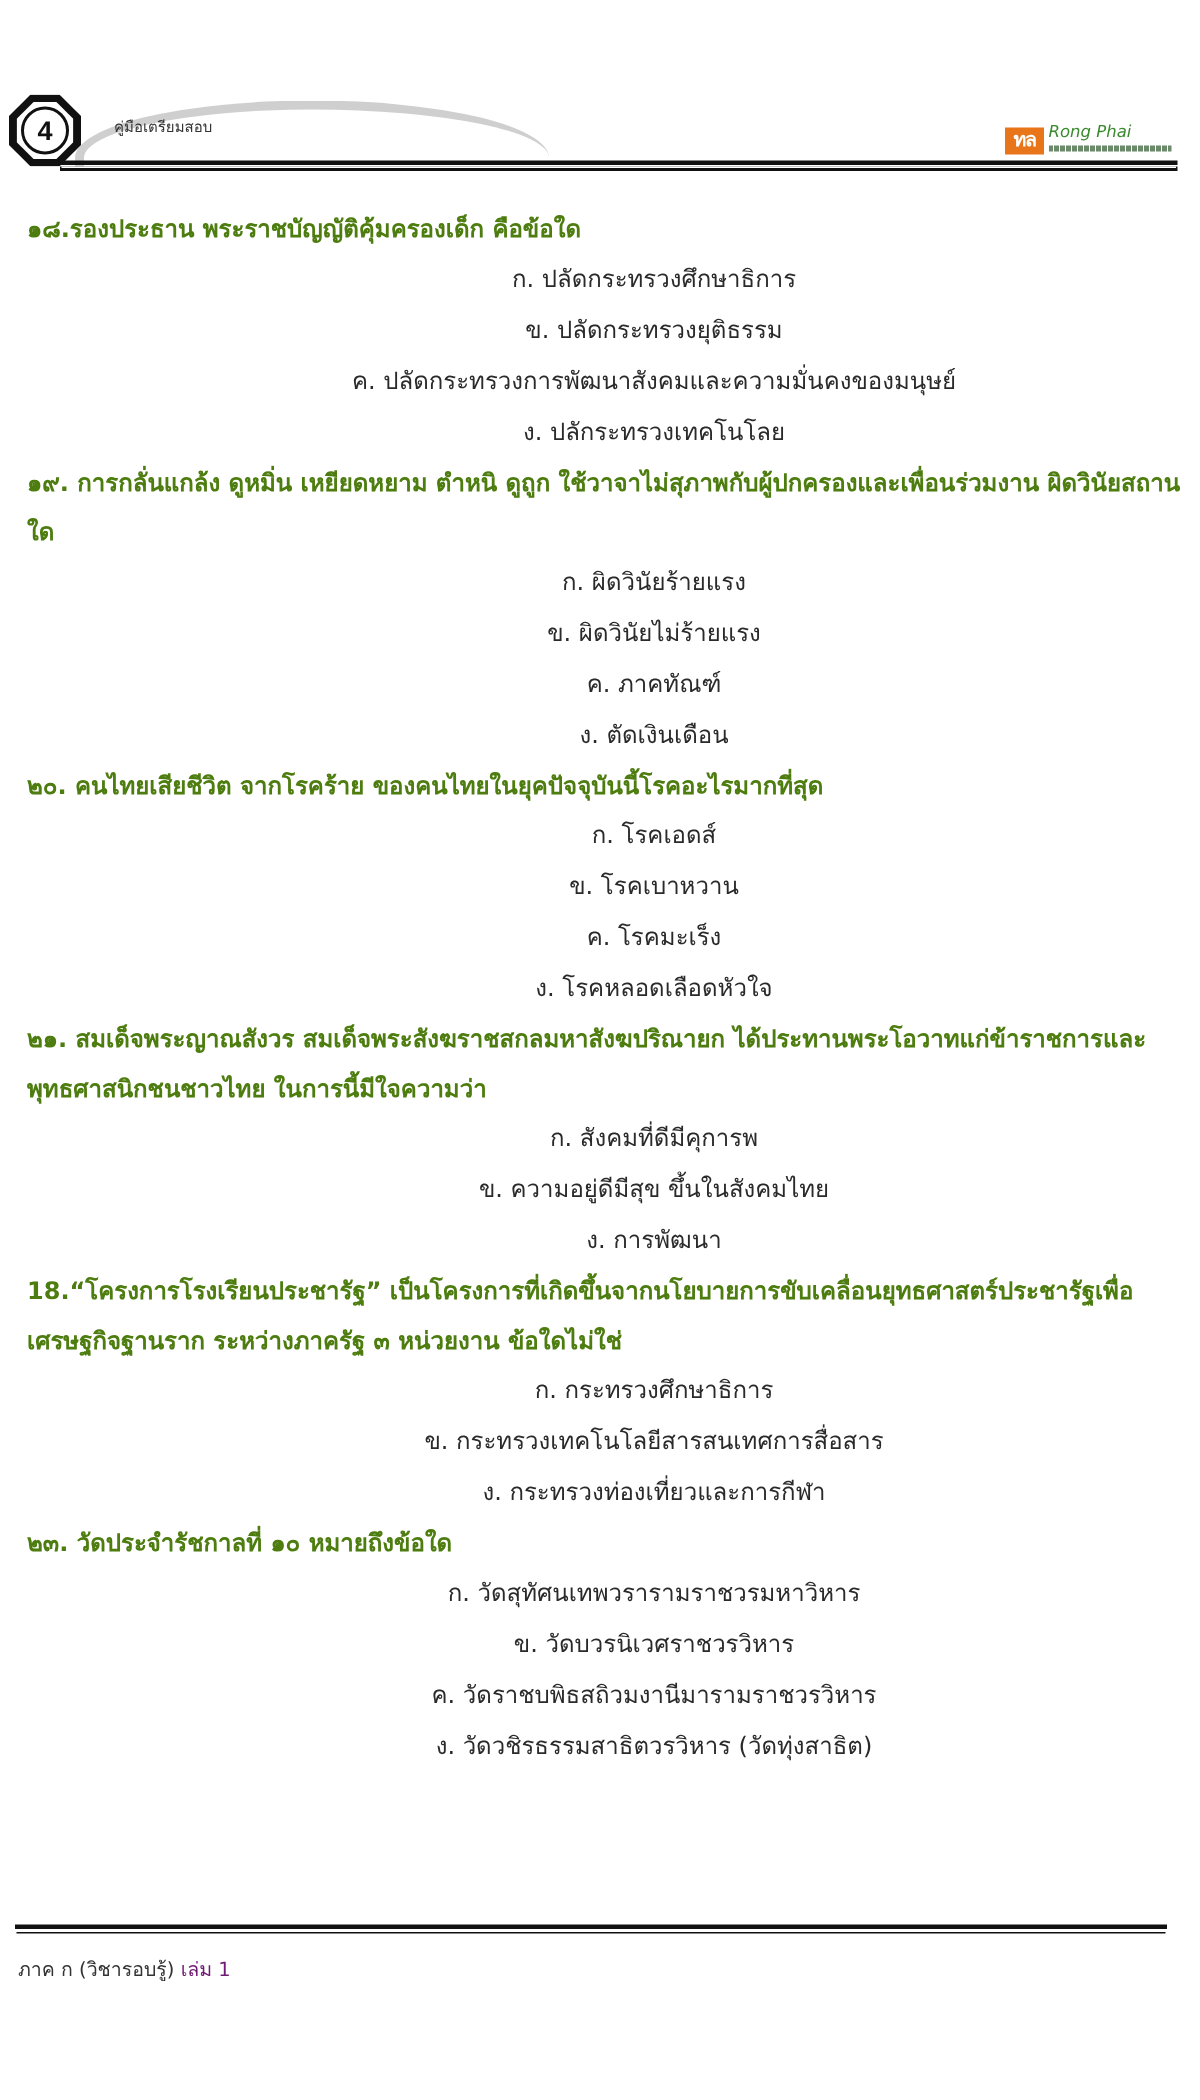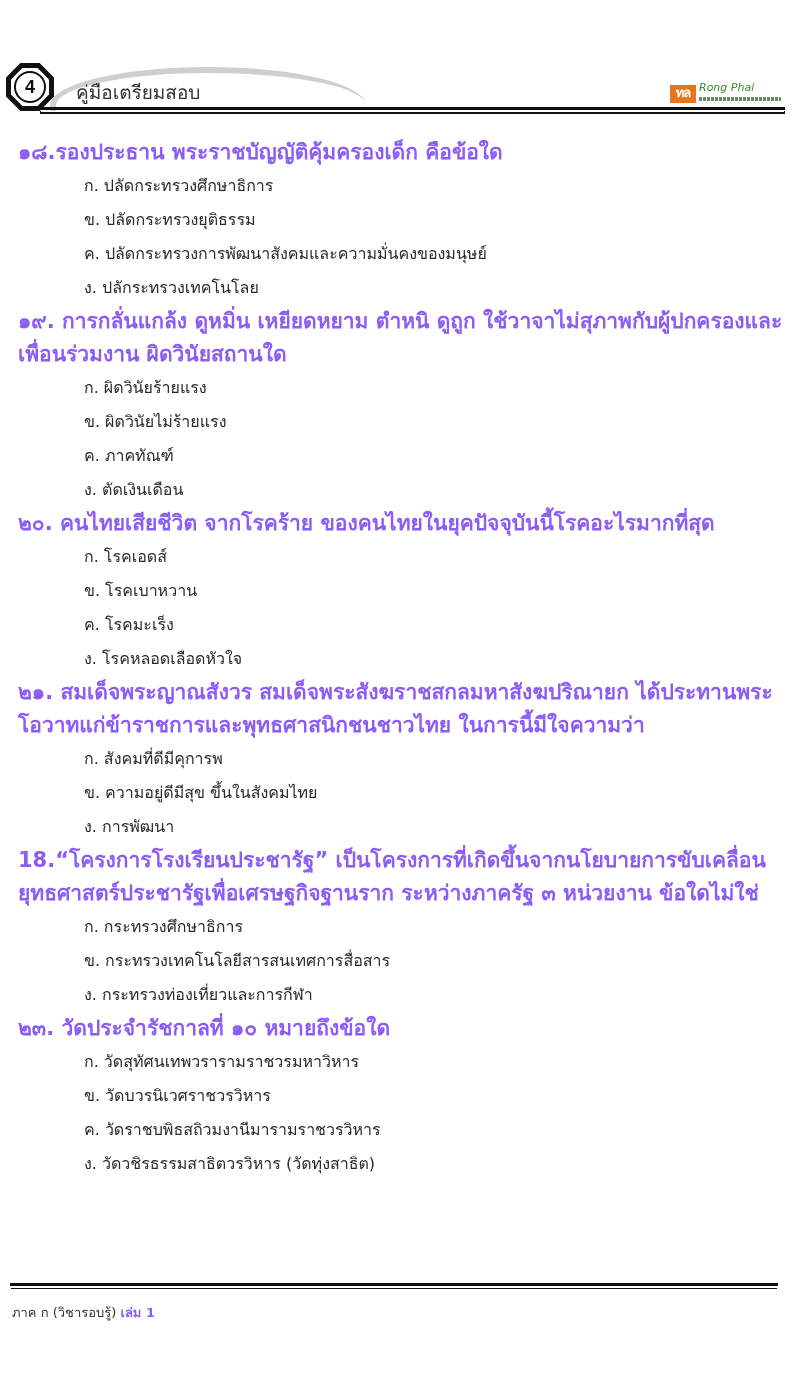--- a/index.html
+++ b/index.html
@@ -23,21 +23,21 @@
     position: absolute; left: 5px; top: 5px; width: 38px; height: 38px; background: #fff;
     clip-path: polygon(30% 0, 70% 0, 100% 30%, 100% 70%, 70% 100%, 30% 100%, 0 70%, 0 30%);
   }
   .octagon-inner2 {
     position: absolute; left: 3px; top: 3px; width: 32px; height: 32px; background: #fff;
     border: 2px solid #111; box-sizing: border-box; border-radius: 50%;
     display: flex; align-items: center; justify-content: center;
     font-family: "Liberation Sans", sans-serif; font-size: 18px; font-weight: bold; color: #111;
   }
   .header-title {
-    position: absolute; left: 76px; top: 22px; font-size: 19px; color: #333;
+    position: absolute; left: 76px; top: 22px; font-size: 10px; color: #333;
     font-family: "DejaVu Sans", sans-serif; font-weight: 300;
   }
   .header-rule {
     position: absolute; left: 40px; top: 52px; width: 745px; height: 3px; background: #111;
     box-shadow: 0 3px 0 -1px #fff, 0 4px 0 0 #111;
   }
   .logo { position: absolute; left: 668px; top: 22px; width: 120px; height: 28px; }
   .logo-box {
     position: absolute; left: 2px; top: 8px; width: 26px; height: 18px; background: #e8751a;
     color: #fff; font-family: Liberation Mono, monospace; font-size: 13px; font-weight: bold;
@@ -47,34 +47,34 @@
     position: absolute; left: 31px; top: 4px; font-family: "DejaVu Sans", sans-serif;
     font-style: italic; font-size: 11px; color: #3a8a2e; font-weight: normal;
   }
   .logo-sub {
     position: absolute; left: 31px; top: 20px; width: 82px; height: 4px;
     background: repeating-linear-gradient(90deg, #6a8a6a 0 3px, #fff 3px 4px);
   }
 
   .content { position: absolute; left: 18px; top: 136px; width: 770px; }
   .q {
-    font-size: 21px; font-weight: bold; line-height: 33px; margin: 0; color: #8b5cf6;
+    font-size: 16px; font-weight: bold; line-height: 33px; margin: 0; color: #4d7c0f;
   }
   .opt {
-    font-size: 16px; line-height: 34px; padding-left: 66px; color: #2a2a2a; margin: 0;
+    font-size: 16px; line-height: 34px; padding-left: 66px; color: #2a2a2a; margin: 0; text-align: center;
   }
 
   .footer-rule {
     position: absolute; left: 10px; top: 1283px; width: 768px; height: 3px; background: #111;
     box-shadow: 0 4px 0 -1px #111;
   }
   .footer-text {
     position: absolute; left: 12px; top: 1302px; font-size: 13px; color: #333;
   }
-  .footer-text b { font-weight: bold; color: #8b5cf6; }
+  .footer-text b { font-weight: normal; color: #701a75; }
 </style>
 </head>
 <body>
 
 <div class="header">
   <div class="swoosh"></div>
   <div class="octagon">
     <div class="octagon-inner">
       <div class="octagon-inner2">4</div>
     </div>

